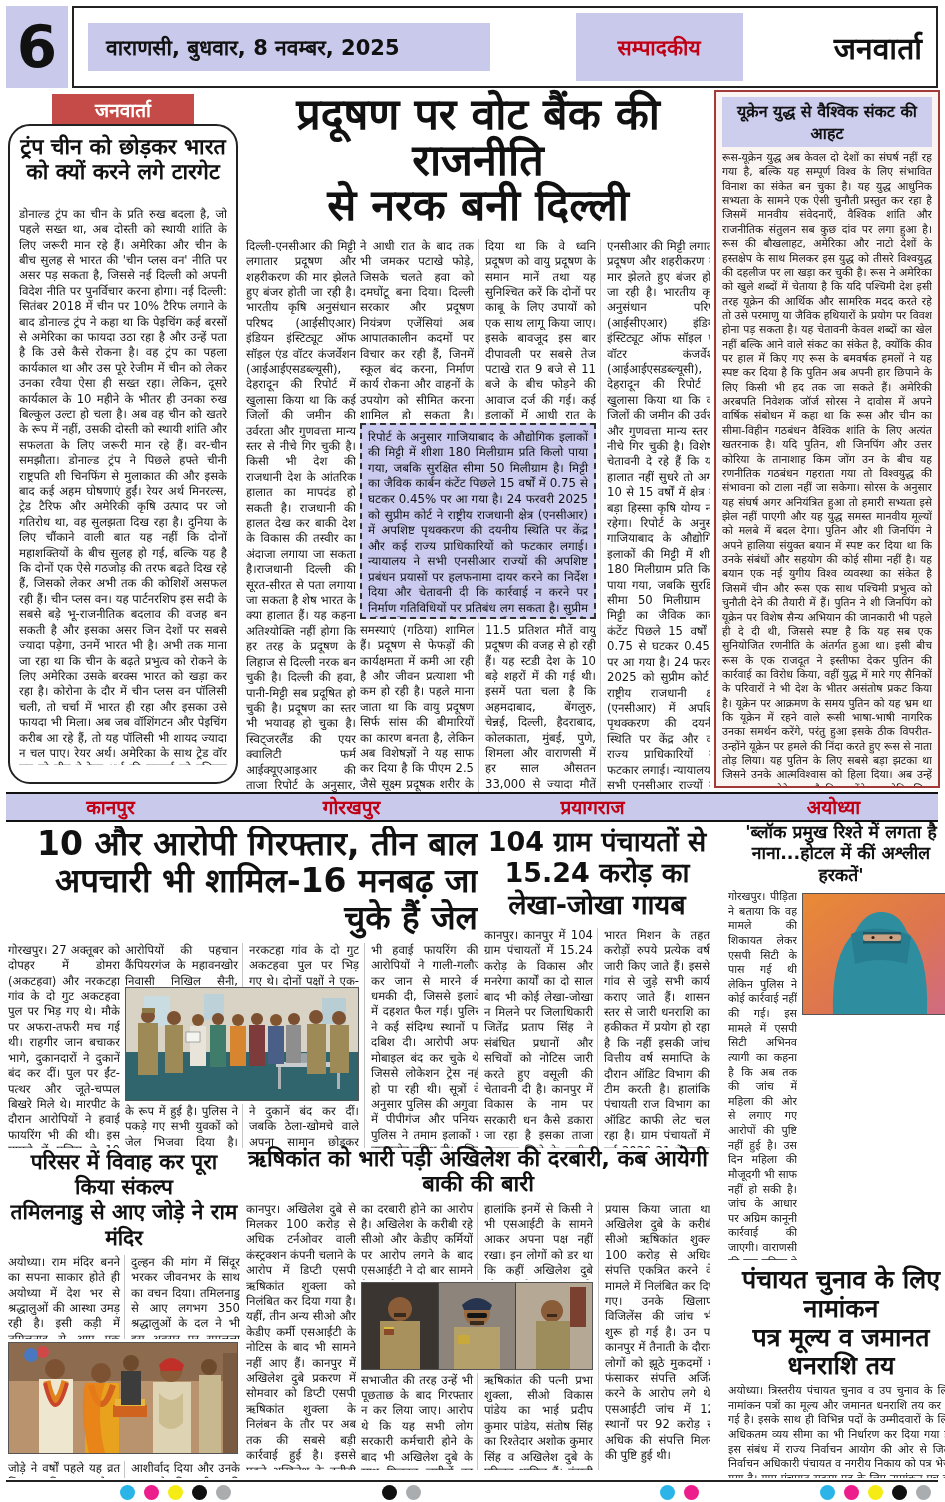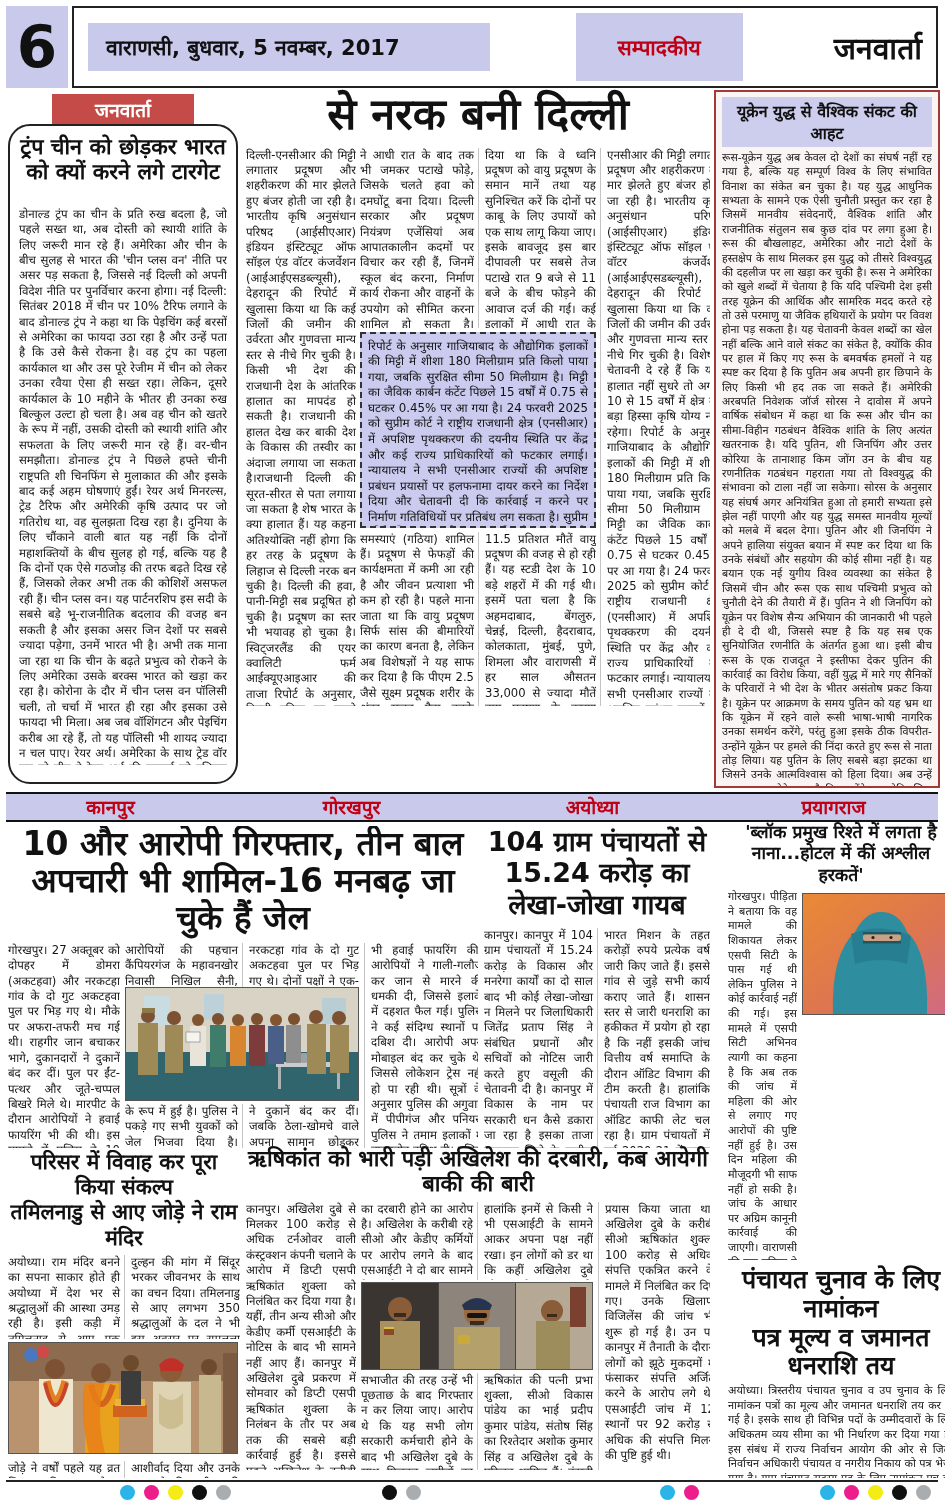--- a/index.html
+++ b/index.html
@@ -37,21 +37,21 @@
   .ukr{left:714px;top:90px;width:226px;height:698px;border:2px solid #a33a3a;background:#faf4f2;
        box-sizing:border-box;padding:5px 6px;overflow:hidden;}
   .ukr-head{background:#cdcdee;text-align:center;font-weight:bold;font-size:16px;padding:3px 2px;margin-bottom:4px;}
   .ukr .bt{font-size:10.8px;}
   
   .cityband{left:6px;top:792px;width:932px;height:26px;background:#c9c9ec;border-top:2px solid #111;
             border-bottom:2px solid #111;display:flex;align-items:center;gap:32px;}
   .city{flex:1;text-align:center;font-weight:bold;font-size:19px;color:#c00014;}
   
   .gork{left:8px;top:826px;width:470px;height:322px;overflow:hidden;}
-  .gork-head{font-size:33px;font-weight:bold;text-align:center;line-height:1.12;}
+  .gork-head{font-size:33px;font-weight:bold;text-align:right;line-height:1.12;}
   .gork-body{display:flex;margin-top:6px;height:232px;overflow:hidden;}
   .gcol{width:112px;flex:0 0 auto;}
   .gmid{width:234px;margin:0 5px;display:flex;flex-direction:column;}
   .gmid .mini{display:flex;overflow:hidden;}
   .gmid .mini .half{width:50%;box-sizing:border-box;}
   .photo-frame{border:1px solid #555;}
   
   .k104{left:484px;top:826px;width:226px;height:322px;overflow:hidden;}
   .k104-head{font-size:27px;font-weight:bold;text-align:center;line-height:1.16;}
   .k104-body{display:flex;margin-top:8px;height:238px;overflow:hidden;}
@@ -80,34 +80,35 @@
   .d-k{background:#101010;} .d-g{background:#a9adb0;}
 </style>
 </head>
 <body>
 
 <div class="page">
 
   <div class="abs mast">
     <div class="pagenum">6</div>
     <div class="mastbox">
-      <div class="datebox">वाराणसी, बुधवार, 5 नवम्बर, 2017</div>
+      <div class="datebox">वाराणसी, बुधवार, 8 नवम्बर, 2025</div>
       <div class="secbox">सम्पादकीय</div>
       <div class="papername">जनवार्ता</div>
     </div>
   </div>
 
   <div class="abs trump-label">जनवार्ता</div>
   <div class="abs trump-box">
     <div class="trump-head">ट्रंप चीन को छोड़कर भारत को क्यों करने लगे टारगेट</div>
     <div class="bt" style="height:558px;">डोनाल्ड ट्रंप का चीन के प्रति रुख बदला है, जो पहले सख्त था, अब दोस्ती को स्थायी शांति के लिए जरूरी मान रहे हैं। अमेरिका और चीन के बीच सुलह से भारत की 'चीन प्लस वन' नीति पर असर पड़ सकता है, जिससे नई दिल्ली को अपनी विदेश नीति पर पुनर्विचार करना होगा। नई दिल्ली: सितंबर 2018 में चीन पर 10% टैरिफ लगाने के बाद डोनाल्ड ट्रंप ने कहा था कि पेइचिंग कई बरसों से अमेरिका का फायदा उठा रहा है और उन्हें पता है कि उसे कैसे रोकना है। वह ट्रंप का पहला कार्यकाल था और उस पूरे रेजीम में चीन को लेकर उनका रवैया ऐसा ही सख्त रहा। लेकिन, दूसरे कार्यकाल के 10 महीने के भीतर ही उनका रुख बिल्कुल उल्टा हो चला है। अब वह चीन को खतरे के रूप में नहीं, उसकी दोस्ती को स्थायी शांति और सफलता के लिए जरूरी मान रहे हैं। वर-चीन समझौता। डोनाल्ड ट्रंप ने पिछले हफ्ते चीनी राष्ट्रपति शी चिनफिंग से मुलाकात की और इसके बाद कई अहम घोषणाएं हुईं। रेयर अर्थ मिनरल्स, ट्रेड टैरिफ और अमेरिकी कृषि उत्पाद पर जो गतिरोध था, वह सुलझता दिख रहा है। दुनिया के लिए चौंकाने वाली बात यह नहीं कि दोनों महाशक्तियों के बीच सुलह हो गई, बल्कि यह है कि दोनों एक ऐसे गठजोड़ की तरफ बढ़ते दिख रहे हैं, जिसको लेकर अभी तक की कोशिशें असफल रही हैं। चीन प्लस वन। यह पार्टनरशिप इस सदी के सबसे बड़े भू-राजनीतिक बदलाव की वजह बन सकती है और इसका असर जिन देशों पर सबसे ज्यादा पड़ेगा, उनमें भारत भी है। अभी तक माना जा रहा था कि चीन के बढ़ते प्रभुत्व को रोकने के लिए अमेरिका उसके बरक्स भारत को खड़ा कर रहा है। कोरोना के दौर में चीन प्लस वन पॉलिसी चली, तो चर्चा में भारत ही रहा और इसका उसे फायदा भी मिला। अब जब वॉशिंगटन और पेइचिंग करीब आ रहे हैं, तो यह पॉलिसी भी शायद ज्यादा न चल पाए। रेयर अर्थ। अमेरिका के साथ ट्रेड वॉर लड़ रहे चीन ने रेयर अर्थ की सप्लाई को हथियार की तरह इस्तेमाल किया था, जिसका असर भारत समेत पूरी दुनिया पर पड़ा। पिछले ही महीने जब चीन ने निर्यात से जुड़े नए नियम लागू किए तो अमेरिकी वित्त मंत्री स्कॉट बेसेंट ने इसे सभी की लड़ाई बताते हुए भारत से मदद मांगी। लेकिन, अब ऐसा लगता है कि यह लड़ाई अमेरिका को छोड़कर भारत और बाकी दुनिया की है। नई नीति। नई दिल्ली और वॉशिंगटन के बीच अभी तक व्यापार समझौता नहीं हुआ है। रूस के साथ तेल खरीद भी भारतीय कंपनियों ने कम कर दी है। दूसरी ओर, चीन को ट्रंप छूट दे रहे हैं और टैरिफ भी कम कर दिया है। ये संकेत हैं कि इन दोनों देशों को लेकर भारत को अपनी विदेश नीति पर नए सिरे से विचार करना होगा। और बात केवल व्यापार की नहीं है, दर्शों जैसे गठजोड़ का भविष्य भी अधर में है।</div>
   </div>
 
   <div class="abs edit">
     <div class="edit-head">
+      <div>प्रदूषण पर वोट बैंक की राजनीति</div>
       <div>से नरक बनी दिल्ली</div>
     </div>
     <div class="edit-cols">
       <div class="ecol bt">दिल्ली-एनसीआर की मिट्टी लगातार प्रदूषण और शहरीकरण की मार झेलते हुए बंजर होती जा रही है। भारतीय कृषि अनुसंधान परिषद (आईसीएआर) इंडियन इंस्टिट्यूट ऑफ सॉइल एंड वॉटर कंजर्वेशन (आईआईएसडब्ल्यूसी), देहरादून की रिपोर्ट में खुलासा किया था कि कई जिलों की जमीन की उर्वरता और गुणवत्ता मान्य स्तर से नीचे गिर चुकी है। किसी भी देश की राजधानी देश के आंतरिक हालात का मापदंड हो सकती है। राजधानी की हालत देख कर बाकी देश के विकास की तस्वीर का अंदाजा लगाया जा सकता है।राजधानी दिल्ली की सूरत-सीरत से पता लगाया जा सकता है शेष भारत के क्या हालात हैं। यह कहना अतिश्योक्ति नहीं होगा कि हर तरह के प्रदूषण के लिहाज से दिल्ली नरक बन चुकी है। दिल्ली की हवा, पानी-मिट्टी सब प्रदूषित हो चुकी है। प्रदूषण का स्तर भी भयावह हो चुका है। स्विट्जरलैंड की एयर क्वालिटी फर्म आईक्यूएआइआर की ताजा रिपोर्ट के अनुसार, दिल्ली दुनिया का सबसे प्रदूषित शहर बन गया है। रिपोर्ट के अनुसार, दिल्ली की हवा दिवाली के बाद तेजी से खराब हुई। पटाखों का धुआँ, वाहनों के धुएँ, निर्माण कार्य और पराली जलाने से हवा में जहरीले कण घुल गए हैं। केंद्रीय प्रदूषण नियंत्रण बोर्ड (सीपीसीबी) के आंकड़ों के मुताबिक दीपावली पर दिल्ली का एयर क्वालिटी इंडेक्स 350 रिकॉर्ड किया गया, जो बहुत खराब श्रेणी में आता है। दिवाली से पहले सुप्रीम कोर्ट ने दिल्ली-एनसीआर में सिर्फ ग्रीन पटाखे जलाने की अनुमति दी थी और समय-सारिणी तय की थी। दिल्ली-एनसीआर के शहरों में पटाखों को लेकर सुप्रीम कोर्ट के आदेश की जमकर धज्जियां उड़ीं। सुप्रीम कोर्ट ने रात आठ बजे से 10 बजे तक ग्रीन पटाखों की अनुमति दी थी, लेकिन लोगों</div>
       <div class="emid">
         <div class="emid-row" style="height:180px;">
           <div class="half bt" style="padding-right:4px;">ने आधी रात के बाद तक भी जमकर पटाखे फोड़े, जिसके चलते हवा को दमघोंटू बना दिया। दिल्ली सरकार और प्रदूषण नियंत्रण एजेंसियां अब आपातकालीन कदमों पर विचार कर रही हैं, जिनमें स्कूल बंद करना, निर्माण कार्य रोकना और वाहनों के उपयोग को सीमित करना शामिल हो सकता है। दिल्ली के लोग वायु प्रदूषण के कारण कई बीमारियों से पीड़ित हैं, जिनमें सांस की बीमारियां (अस्थमा, ब्रॉन्काइटिस, निमोनिया), हृदय रोग (हार्ट अटैक, स्ट्रोक), और जोड़ों की</div>
           <div class="half bt col-rule">दिया था कि वे ध्वनि प्रदूषण को वायु प्रदूषण के समान मानें तथा यह सुनिश्चित करें कि दोनों पर काबू के लिए उपायों को एक साथ लागू किया जाए। इसके बावजूद इस बार दीपावली पर सबसे तेज पटाखे रात 9 बजे से 11 बजे के बीच फोड़ने की आवाज दर्ज की गई। कई इलाकों में आधी रात के बाद भी उच्च स्तर दर्ज किए गए। शांत क्षेत्र भी तेज आवाज के शिकार हुए। वायु प्रदूषण लोगों के लिए जानलेवा साबित हो रहा है। लैंसेट की वर्ष 2024 की एक रिपोर्ट के मुताबिक दिल्ली में हर साल होने वाली मौतों में से करीब</div>
         </div>
         <div class="hl-box">रिपोर्ट के अनुसार गाजियाबाद के औद्योगिक इलाकों की मिट्टी में शीशा 180 मिलीग्राम प्रति किलो पाया गया, जबकि सुरक्षित सीमा 50 मिलीग्राम है। मिट्टी का जैविक कार्बन कंटेंट पिछले 15 वर्षों में 0.75 से घटकर 0.45% पर आ गया है। 24 फरवरी 2025 को सुप्रीम कोर्ट ने राष्ट्रीय राजधानी क्षेत्र (एनसीआर) में अपशिष्ट पृथक्करण की दयनीय स्थिति पर केंद्र और कई राज्य प्राधिकारियों को फटकार लगाई। न्यायालय ने सभी एनसीआर राज्यों की अपशिष्ट प्रबंधन प्रयासों पर हलफनामा दायर करने का निर्देश दिया और चेतावनी दी कि कार्रवाई न करने पर निर्माण गतिविधियों पर प्रतिबंध लग सकता है। सुप्रीम कोर्ट की फटकार के बावजूद दिल्ली-एनसीआर के हालात सुधरने के बजाए और बिगड़ते चले गए। देश की राजधानी को मुस्लिम विदेशी आक्रांताओं ने हर बार लूटा था। आजादी के बाद दिल्ली देश के नीति-नियंताओं लूट-खसौट का शिकार हो चुकी है।</div>
@@ -121,22 +122,22 @@
   </div>
 
   <div class="abs ukr">
     <div class="ukr-head">यूक्रेन युद्ध से वैश्विक संकट की आहट</div>
     <div class="bt" style="height:648px;">रूस-यूक्रेन युद्ध अब केवल दो देशों का संघर्ष नहीं रह गया है, बल्कि यह सम्पूर्ण विश्व के लिए संभावित विनाश का संकेत बन चुका है। यह युद्ध आधुनिक सभ्यता के सामने एक ऐसी चुनौती प्रस्तुत कर रहा है जिसमें मानवीय संवेदनाएँ, वैश्विक शांति और राजनीतिक संतुलन सब कुछ दांव पर लगा हुआ है। रूस की बौखलाहट, अमेरिका और नाटो देशों के हस्तक्षेप के साथ मिलकर इस युद्ध को तीसरे विश्वयुद्ध की दहलीज पर ला खड़ा कर चुकी है। रूस ने अमेरिका को खुले शब्दों में चेताया है कि यदि पश्चिमी देश इसी तरह यूक्रेन की आर्थिक और सामरिक मदद करते रहे तो उसे परमाणु या जैविक हथियारों के प्रयोग पर विवश होना पड़ सकता है। यह चेतावनी केवल शब्दों का खेल नहीं बल्कि आने वाले संकट का संकेत है, क्योंकि कीव पर हाल में किए गए रूस के बमवर्षक हमलों ने यह स्पष्ट कर दिया है कि पुतिन अब अपनी हार छिपाने के लिए किसी भी हद तक जा सकते हैं। अमेरिकी अरबपति निवेशक जॉर्ज सोरस ने दावोस में अपने वार्षिक संबोधन में कहा था कि रूस और चीन का सीमा-विहीन गठबंधन वैश्विक शांति के लिए अत्यंत खतरनाक है। यदि पुतिन, शी जिनपिंग और उत्तर कोरिया के तानाशाह किम जोंग उन के बीच यह रणनीतिक गठबंधन गहराता गया तो विश्वयुद्ध की संभावना को टाला नहीं जा सकेगा। सोरस के अनुसार यह संघर्ष अगर अनियंत्रित हुआ तो हमारी सभ्यता इसे झेल नहीं पाएगी और यह युद्ध समस्त मानवीय मूल्यों को मलबे में बदल देगा। पुतिन और शी जिनपिंग ने अपने हालिया संयुक्त बयान में स्पष्ट कर दिया था कि उनके संबंधों और सहयोग की कोई सीमा नहीं है। यह बयान एक नई युगीय विश्व व्यवस्था का संकेत है जिसमें चीन और रूस एक साथ पश्चिमी प्रभुत्व को चुनौती देने की तैयारी में हैं। पुतिन ने शी जिनपिंग को यूक्रेन पर विशेष सैन्य अभियान की जानकारी भी पहले ही दे दी थी, जिससे स्पष्ट है कि यह सब एक सुनियोजित रणनीति के अंतर्गत हुआ था। इसी बीच रूस के एक राजदूत ने इस्तीफा देकर पुतिन की कार्रवाई का विरोध किया, वहीं युद्ध में मारे गए सैनिकों के परिवारों ने भी देश के भीतर असंतोष प्रकट किया है। यूक्रेन पर आक्रमण के समय पुतिन को यह भ्रम था कि यूक्रेन में रहने वाले रूसी भाषा-भाषी नागरिक उनका समर्थन करेंगे, परंतु हुआ इसके ठीक विपरीत-उन्होंने यूक्रेन पर हमले की निंदा करते हुए रूस से नाता तोड़ लिया। यह पुतिन के लिए सबसे बड़ा झटका था जिसने उनके आत्मविश्वास को हिला दिया। अब उन्हें यह एहसास होने लगा है कि उन्होंने एक ऐतिहासिक भूल की है और इसी कारण वे संघर्ष-विराम की संभावनाएं तलाशने में जुटे हैं, किंतु वर्तमान परिदृश्य में विश्व समुदाय का विश्वास रूस से उठ चुका है। अब स्थिति यह बनती जा रही है कि या तो पुतिन अपनी राजनीतिक विफलता स्वीकार कर पद छोड़ दें या फिर चीन के सहयोग से इस संघर्ष को और गहराकर विश्व युद्ध की दिशा में ले जाएँ। रूस-यूक्रेन युद्ध अब तक लगभग तीस लाख करोड़ रुपए निगल चुका है और इसका अंत अभी दूर-दूर तक दिखाई नहीं देता। अमेरिका और नाटो देशों ने यूक्रेन को लगातार हथियार, आर्थिक सहायता और युद्धक रणनीतियाँ मुहैया कराकर उसे एक मजबूत प्रतिरोधक शक्ति में बदल दिया है। इस सहायता से यूक्रेन न केवल टिके रहने में सफल रहा है बल्कि उसने रूस के कई मोर्चों पर पलटवार भी किया है। दूसरी ओर, रूस के सैनिकों और कमांडरों का मनोबल टूटने लगा है, जबकि रूसी नागरिकों में युद्ध के खिलाफ असंतोष बढ़ रहा है।</div>
   </div>
 
   <div class="abs cityband">
     <div class="city">कानपुर</div>
     <div class="city">गोरखपुर</div>
+    <div class="city">प्रयागराज</div>
     <div class="city">अयोध्या</div>
-    <div class="city">प्रयागराज</div>
   </div>
 
   <div class="abs gork">
     <div class="gork-head">10 और आरोपी गिरफ्तार, तीन बाल अपचारी भी शामिल-16 मनबढ़ जा चुके हैं जेल</div>
     <div class="gork-body">
       <div class="gcol bt">गोरखपुर। 27 अक्तूबर को दोपहर में डोमरा (अकटहवा) और नरकटहा गांव के दो गुट अकटहवा पुल पर भिड़ गए थे। मौके पर अफरा-तफरी मच गई थी। राहगीर जान बचाकर भागे, दुकानदारों ने दुकानें बंद कर दीं। पुल पर ईंट-पत्थर और जूते-चप्पल बिखरे मिले थे। मारपीट के दौरान आरोपियों ने हवाई फायरिंग भी की थी। इस मामले में पुलिस ने 10 और आरोपियों को गिरफ्तार किया है, जबकि तीन बाल अपचारी भी शामिल मिले हैं। कार्रवाई से दोनों गांवों में हड़कंप मचा है और संदिग्ध ठिकानों पर दबिश दी जा रही है।</div>
       <div class="gmid">
         <div class="mini" style="height:44px;">
           <div class="half bt" style="padding-right:4px;">आरोपियों की पहचान कैंपियरगंज के महावनखोर निवासी निखिल सैनी, हरिनंदन मिश्रा उर्फ गोरे मिश्रा, अवनीश पासवान, अंजय यादव, अमरनाथ यादव समेत अन्य के रूप में हुई। सभी को मेंहदावल निवासी मुन्ना लाल मौर्या</div>
           <div class="half bt col-rule">नरकटहा गांव के दो गुट अकटहवा पुल पर भिड़ गए थे। दोनों पक्षों ने एक-दूसरे पर लाठी-डंडों, ईंट-पत्थर से हमला किया। राहगीर जान बचाकर भागे, दुकानदारों</div>

